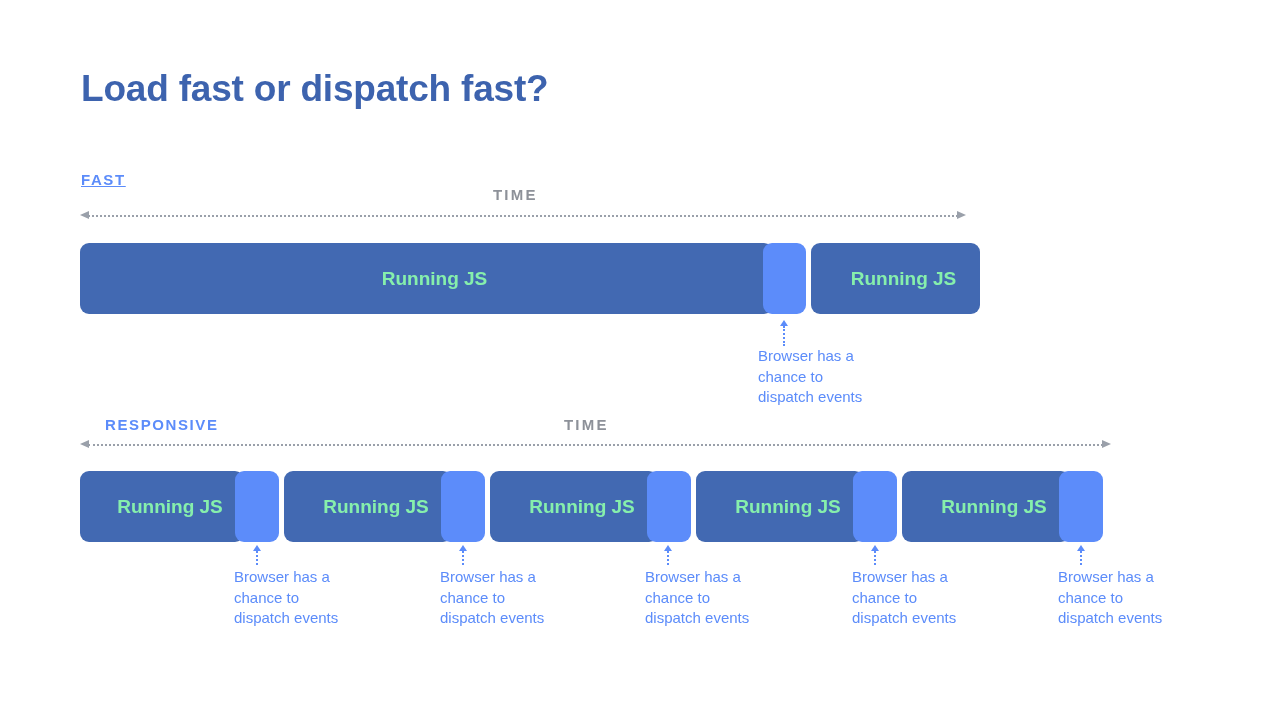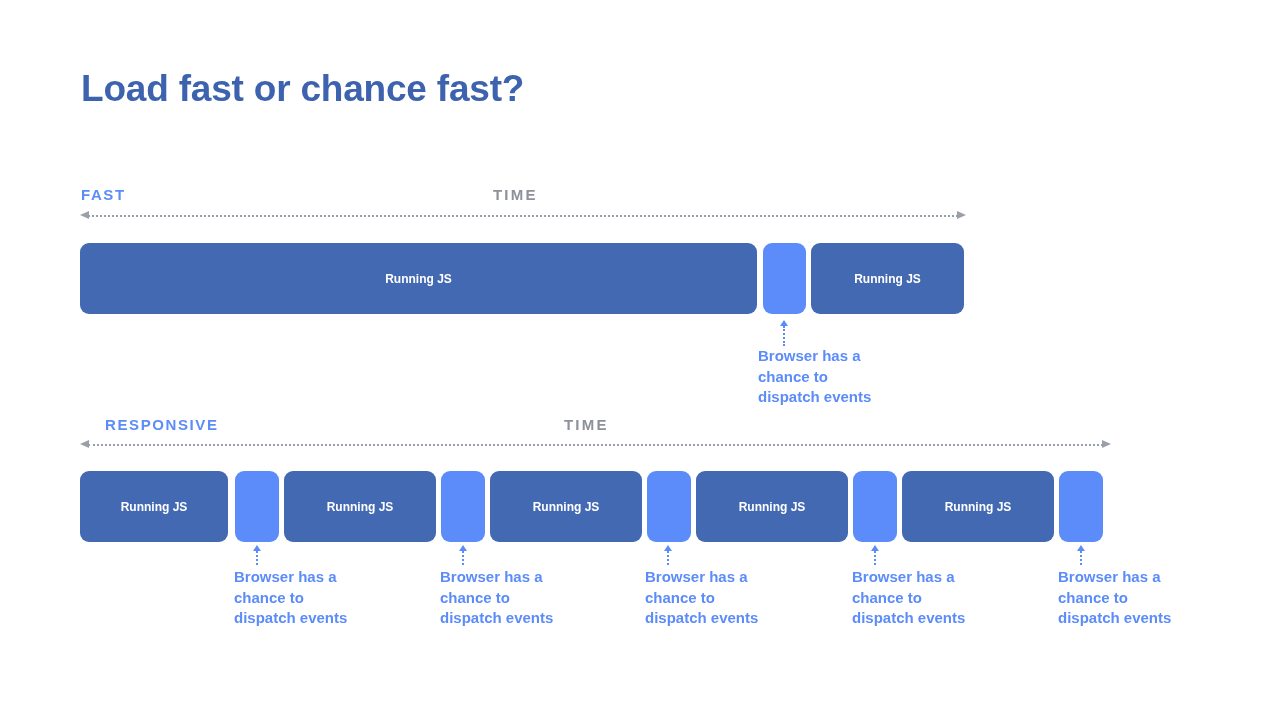--- a/index.html
+++ b/index.html
@@ -89,23 +89,24 @@
   }
   .blk {
     position: absolute;
     border-radius: 9px;
     display: flex;
     align-items: center;
     justify-content: center;
   }
   .blk.js {
     background: #4269b2;
-    color: #ffffff;
-    font-size: 12px;
-    font-weight: bold;
+    color: #86efac;
+    font-size: 19px;
+    font-weight: bold;
+    padding-left: 16px;
   }
   .blk.gap {
     background: #5c8cfa;
   }
 
   
   .callout {
     position: absolute;
   }
   .callout .stem {
@@ -119,36 +120,36 @@
     top: 0;
     width: 0;
     height: 0;
     border-left: 4.5px solid transparent;
     border-right: 4.5px solid transparent;
     border-bottom: 6px solid #5c8cfa;
   }
   .callout .txt {
     position: absolute;
     font-size: 15px;
-    font-weight: bold;
+    font-weight: normal;
     color: #5c8cfa;
     line-height: 20.5px;
     white-space: pre-line;
   }
 </style>
 </head>
 <body>
 
 <div class="slide">
 
-  <div class="title">Load fast or chance fast?</div>
+  <div class="title">Load fast or dispatch fast?</div>
 
   <div class="section">
 
-    <div class="sec-label accent" style="left:81px; top:186px;">FAST</div>
+    <div class="sec-label accent" style="left:81px; top:171px;text-decoration:underline;">FAST</div>
 
     <div class="time-label" style="left:493px; top:186px;">TIME</div>
 
     <div class="axis" style="left:80px; top:211px; width:886px;">
       <span class="arrow left"></span>
       <span class="dots"></span>
       <span class="arrow right"></span>
     </div>
 
     <div class="track">

